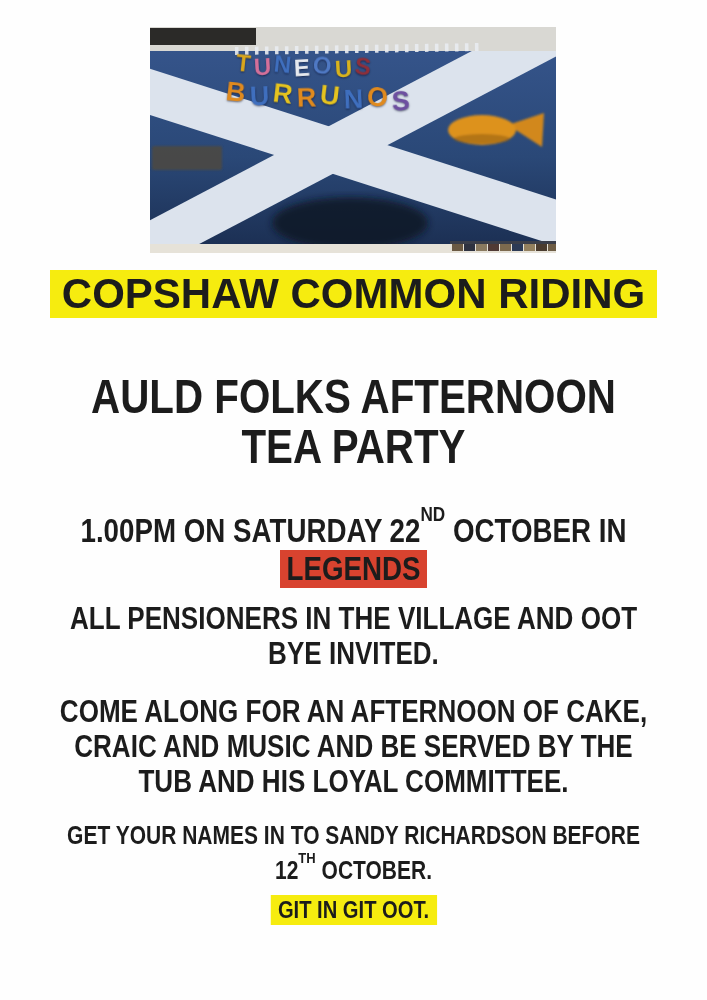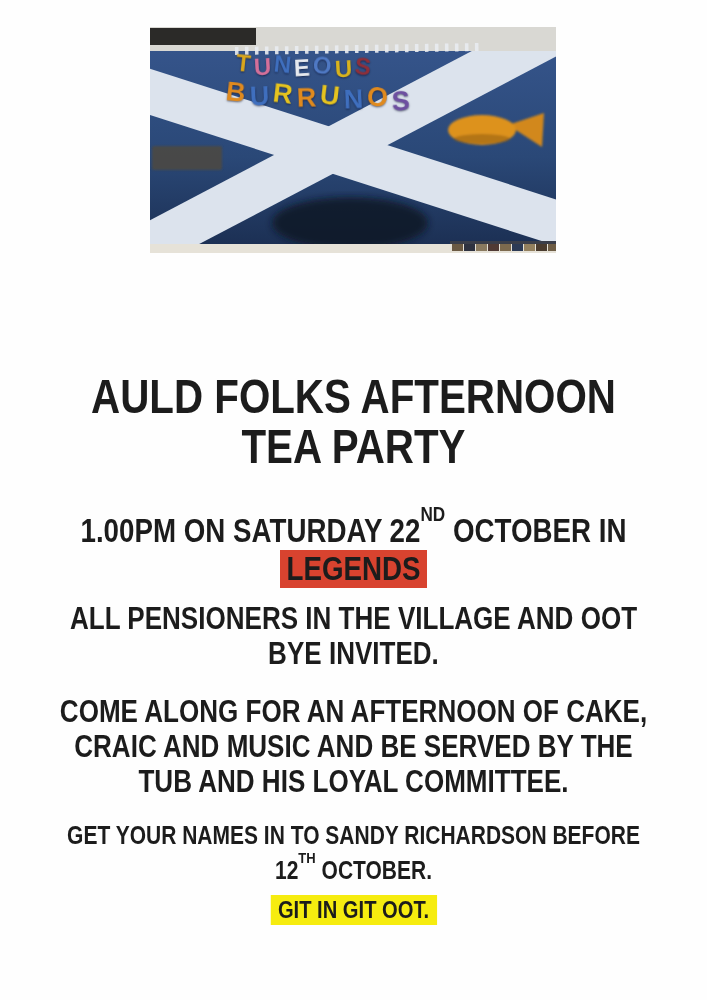--- a/index.html
+++ b/index.html
@@ -115,20 +115,23 @@
         <span style="color: rgb(63, 111, 190);">U</span>
         <span style="color: rgb(229, 195, 31);">R</span>
         <span style="color: rgb(224, 138, 30);">R</span>
         <span style="color: rgb(229, 195, 31);">U</span>
         <span style="color: rgb(63, 111, 190);">N</span>
         <span style="color: rgb(224, 138, 30);">O</span>
         <span style="color: rgb(109, 79, 160);">S</span>
       </div>
   </div>
 
+  <div class="section title-wrap">
+    <span class="hl-yellow" style="background-color: rgb(246, 236, 15);">COPSHAW COMMON RIDING</span>
+  </div>
 
   <div class="section event-wrap condensed">
     <span class="line">AULD FOLKS AFTERNOON</span>
     <span class="line">TEA PARTY</span>
   </div>
 
   <div class="section when-wrap condensed">
     <span class="line"><span>1.00PM ON SATURDAY 22</span><sup class="ord">ND</sup><span> OCTOBER IN</span></span>
     <span class="line">
       <span class="hl-red" style="background-color: rgb(216, 67, 47);">LEGENDS</span>

